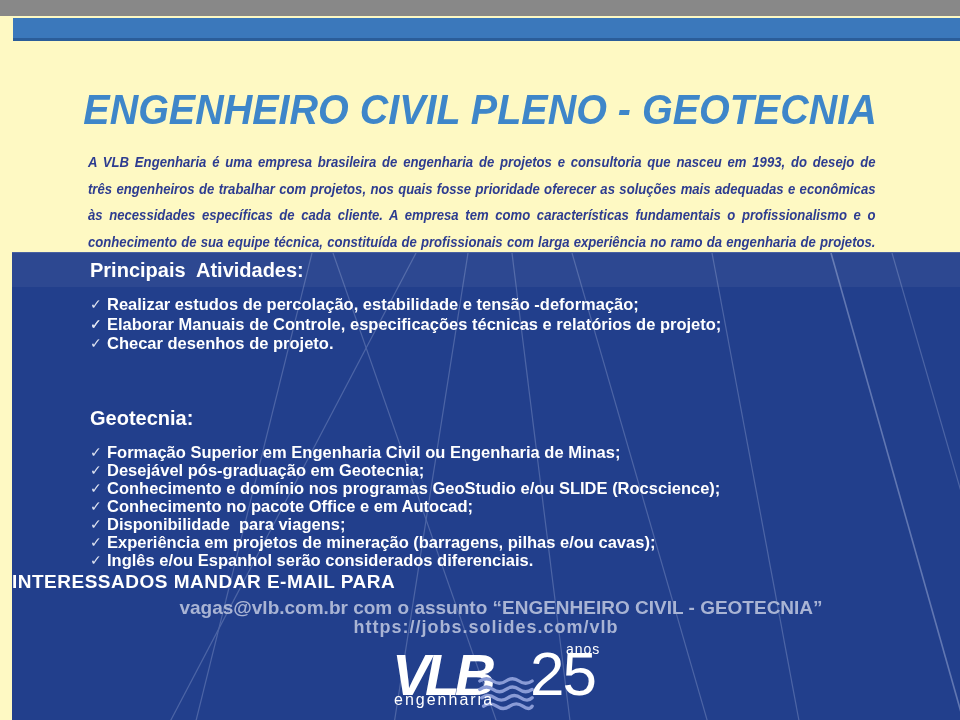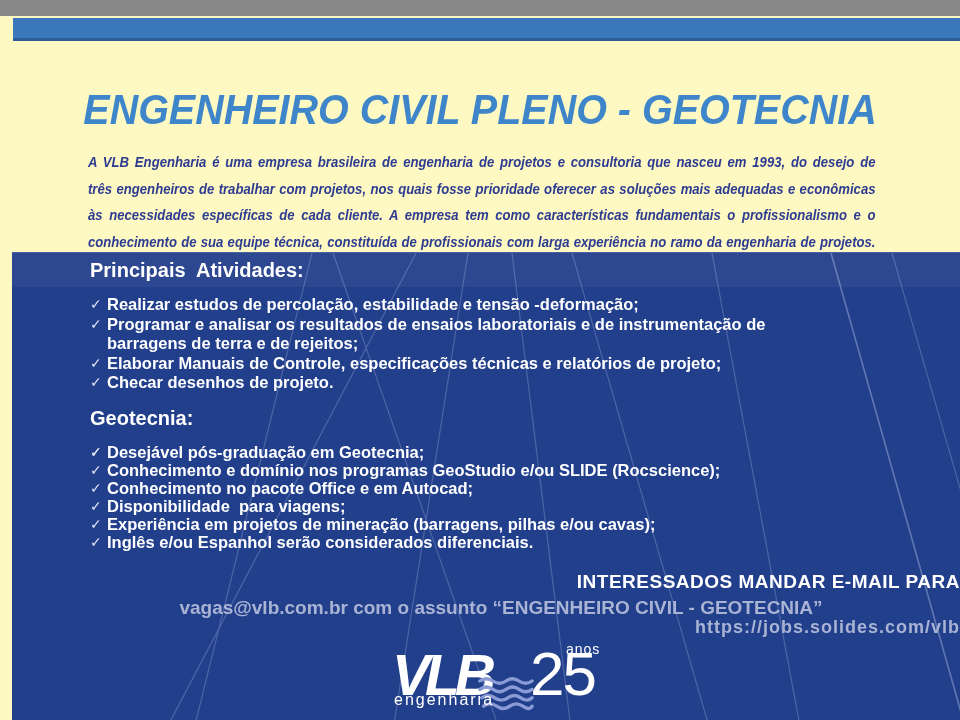--- a/index.html
+++ b/index.html
@@ -47,30 +47,30 @@
     position:absolute;list-style:none;margin:0;padding:0;width:735px;
     font-size:16.5px;font-weight:bold;line-height:19.5px;
   }
   .blist li{position:relative;padding-left:17px;white-space:pre-wrap;}
   .blist .check{
     position:absolute;left:0;top:0;font-weight:normal;
     color:#dfe4f2;font-size:14px;
   }
   #list-requisitos{line-height:18px;}
   .cta{
-    position:absolute;left:0;width:948px;top:318px;text-align:right;
+    position:absolute;left:0;width:948px;top:318px;text-align:left;
     font-size:19px;font-weight:bold;letter-spacing:.5px;color:#ffffff;
     white-space:pre-wrap;
   }
   .email-line{
     position:absolute;left:15px;width:948px;top:344px;text-align:center;
     font-size:19px;font-weight:bold;color:#a9b4d4;
   }
   .url-line{
-    position:absolute;left:0;width:948px;top:364px;text-align:right;
+    position:absolute;left:0;width:948px;top:364px;text-align:center;
     font-size:18px;font-weight:bold;color:#a9b4d4;letter-spacing:1px;
   }
   
   .logo{
     position:absolute;top:388px;left:50%;margin-left:-108px;
     width:230px;height:82px;
   }
   .logo-brand{
     position:absolute;left:14px;top:6px;
     font-size:57px;line-height:57px;font-weight:bold;font-style:italic;
@@ -121,29 +121,29 @@
         <line x1="980" y1="0" x2="1150" y2="484"></line>
       </g>
       <line x1="819" y1="0" x2="956" y2="484" stroke="#aebbe0" stroke-width="1.6" opacity="0.45"></line>
     </svg>
     <div class="panel-sheen"></div>
 
     <h2 class="sec-heading" style="left:78px;top:6px;">Principais  Atividades:</h2>
 
     <ul class="blist" id="list-atividades" style="left:78px;top:42px;">
       <li><span class="check">✓</span><span>Realizar estudos de percolação, estabilidade e tensão -deformação;</span></li>
-      <li><span class="check">✓</span><span>Programar e analisar os resultados de ensaios laboratoriais e de instrumentação de barragens de terra e de rejeitos;</span></li>
+      <li><span class="check">✓</span></li>
       <li><span class="check">✓</span><span>Elaborar Manuais de Controle, especificações técnicas e relatórios de projeto;</span></li>
       <li><span class="check">✓</span><span>Checar desenhos de projeto.</span></li>
     </ul>
 
     <h2 class="sec-heading" style="left:78px;top:154px;">Geotecnia:</h2>
 
     <ul class="blist" id="list-requisitos" style="left:78px;top:190px;">
-      <li><span class="check">✓</span></li>
+      <li><span class="check">✓</span><span>Formação Superior em Engenharia Civil ou Engenharia de Minas;</span></li>
       <li><span class="check">✓</span><span>Desejável pós-graduação em Geotecnia;</span></li>
       <li><span class="check">✓</span><span>Conhecimento e domínio nos programas GeoStudio e/ou SLIDE (Rocscience);</span></li>
       <li><span class="check">✓</span><span>Conhecimento no pacote Office e em Autocad;</span></li>
       <li><span class="check">✓</span><span>Disponibilidade  para viagens;</span></li>
       <li><span class="check">✓</span><span>Experiência em projetos de mineração (barragens, pilhas e/ou cavas);</span></li>
       <li><span class="check">✓</span><span>Inglês e/ou Espanhol serão considerados diferenciais.</span></li>
     </ul>
 
     <div class="cta">INTERESSADOS MANDAR E-MAIL PARA</div>
     <div class="email-line">vagas@vlb.com.br com o assunto “ENGENHEIRO CIVIL - GEOTECNIA”</div>

